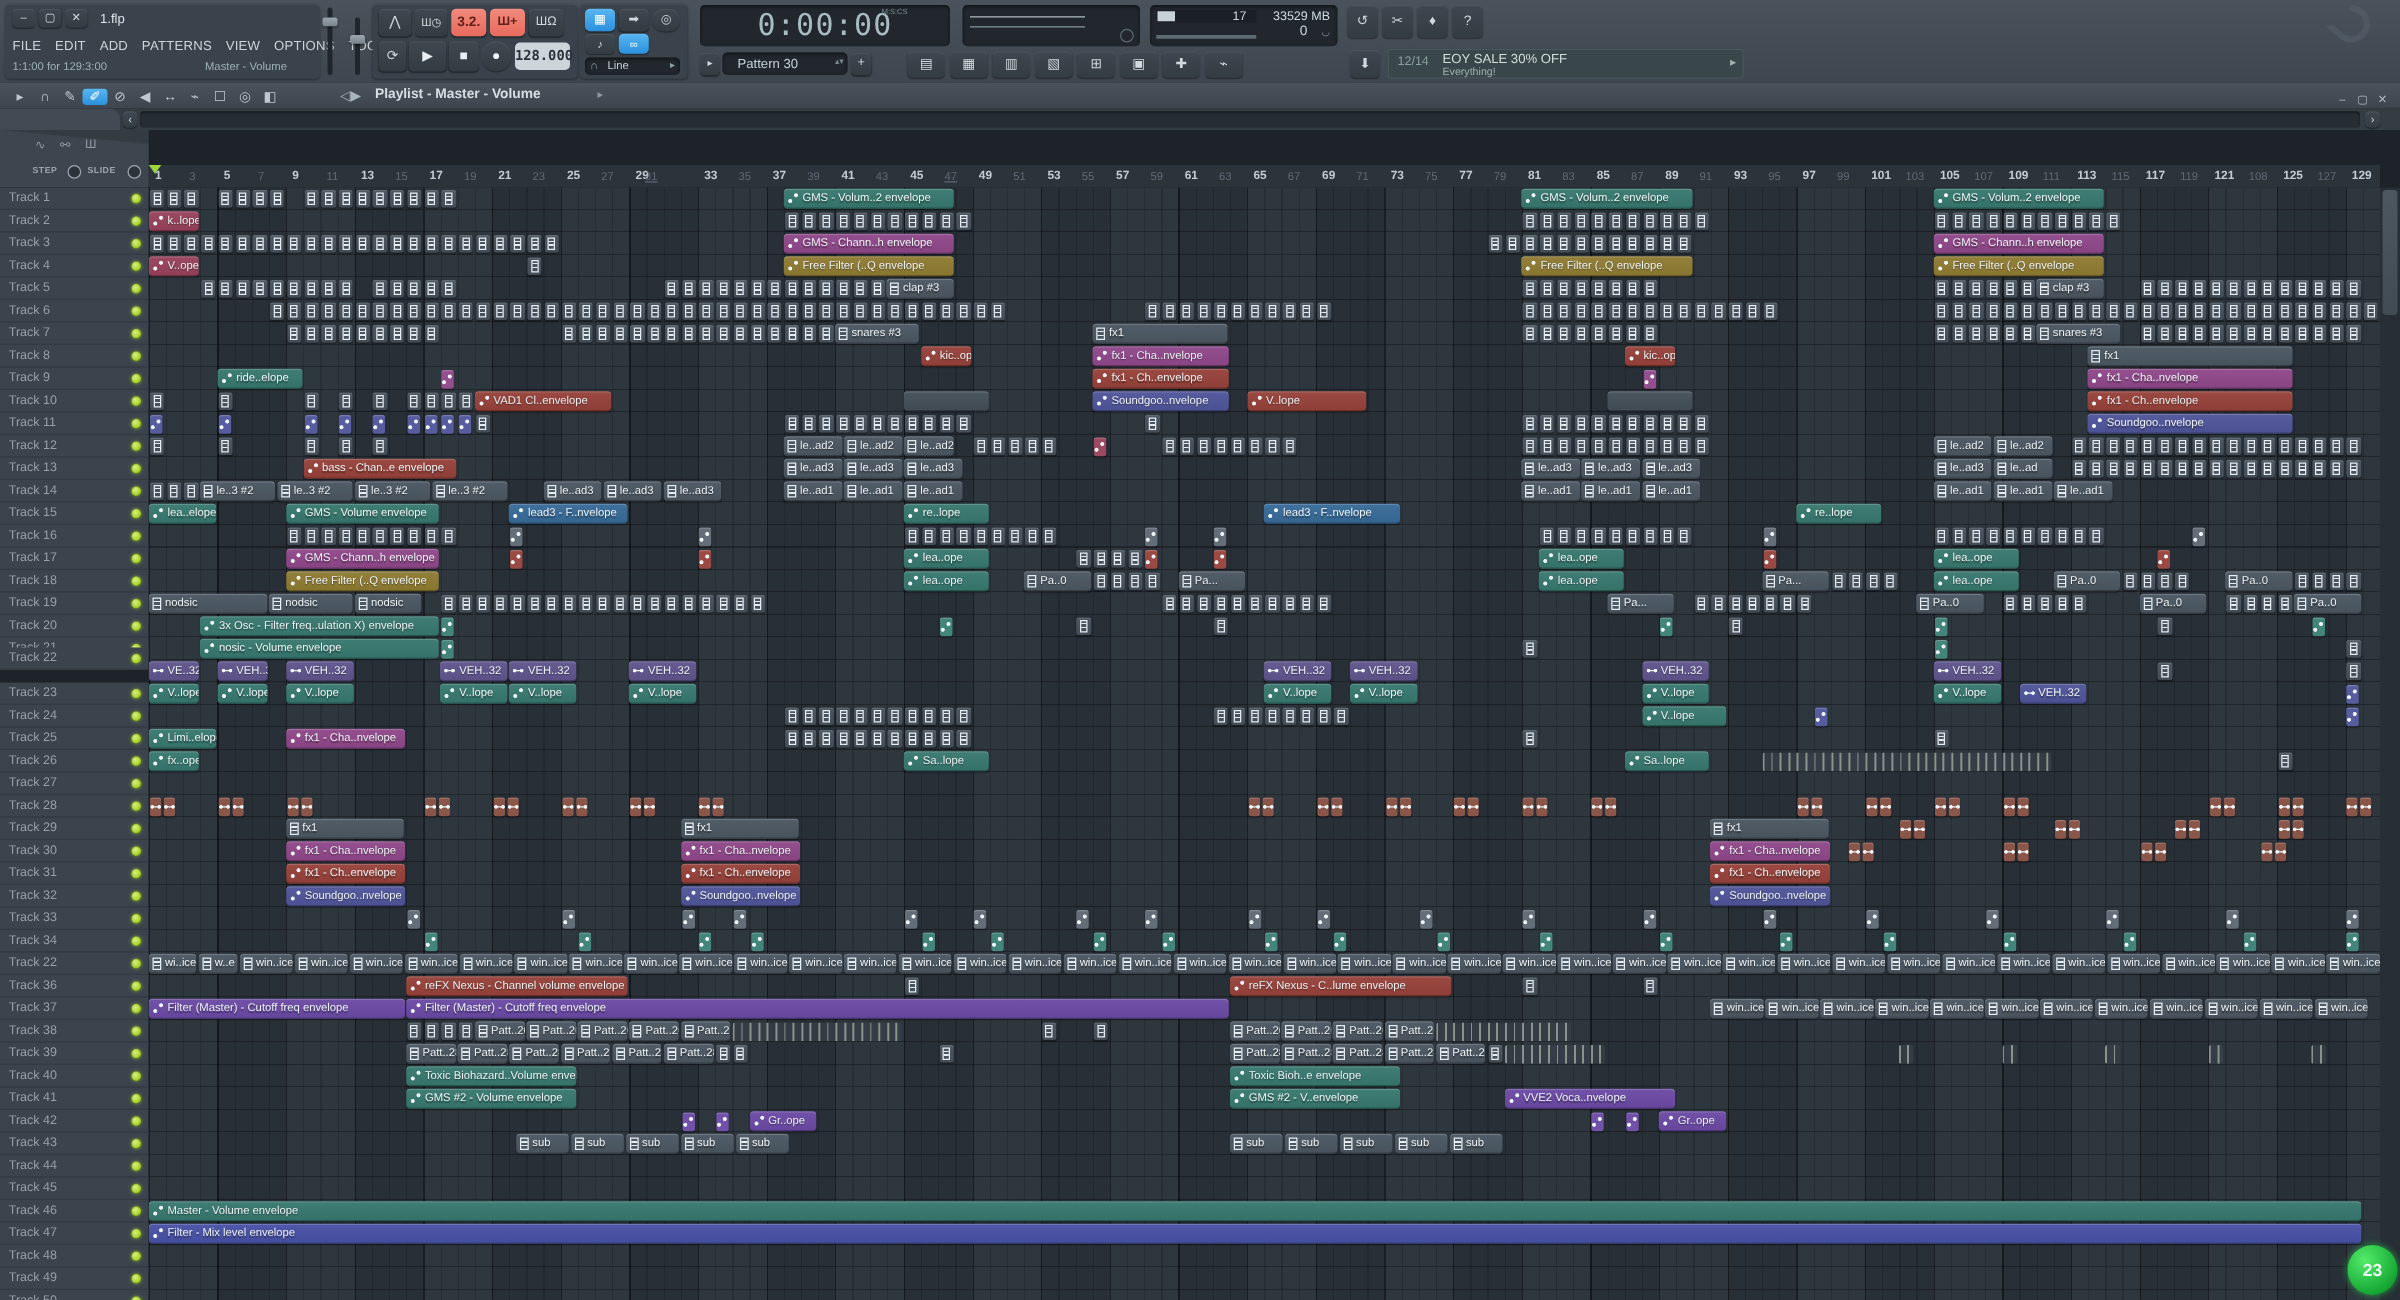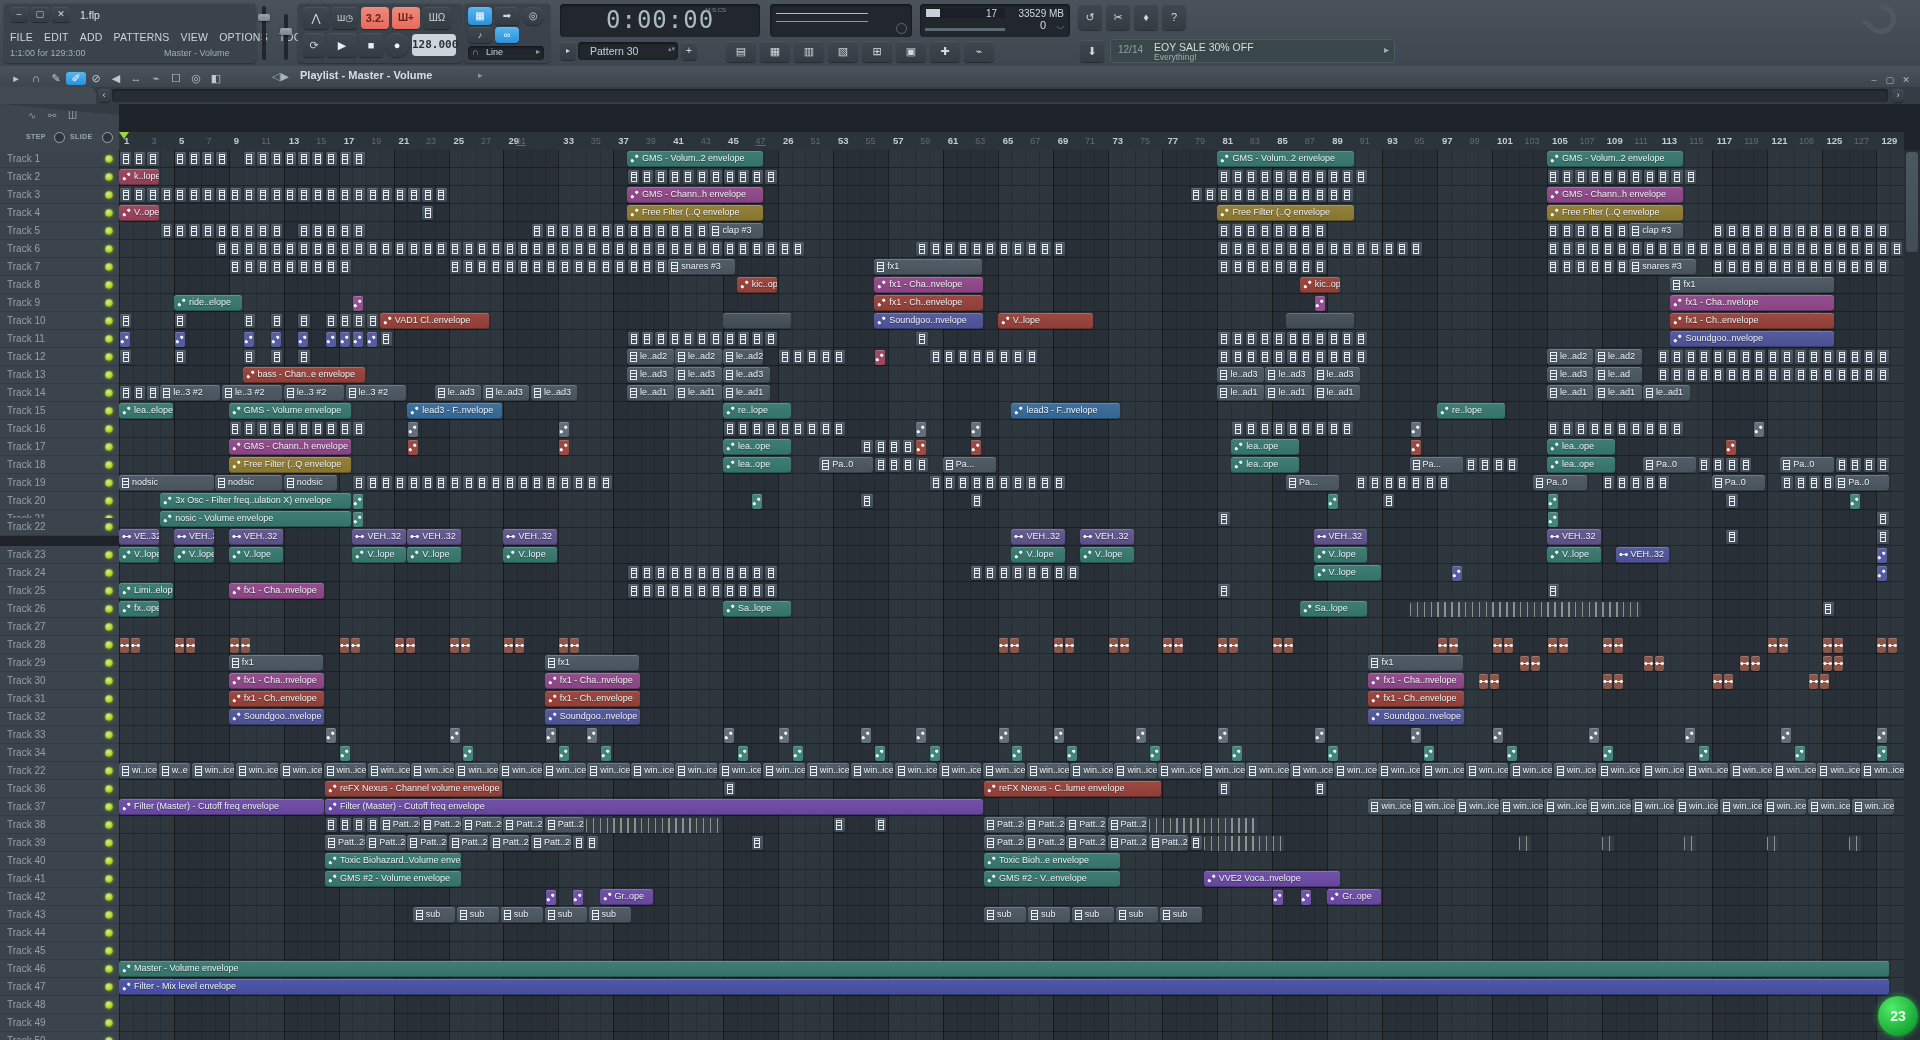--- a/index.html
+++ b/index.html
@@ -241,21 +241,21 @@
     <span class="rnum major" style="left: 389.44px;">29</span>
     <span class="rnum" style="left: 397px; text-decoration: underline;">31</span>
     <span class="rnum major" style="left: 444.36px;">33</span>
     <span class="rnum" style="left: 471.82px;">35</span>
     <span class="rnum major" style="left: 499.28px;">37</span>
     <span class="rnum" style="left: 526.74px;">39</span>
     <span class="rnum major" style="left: 554.2px;">41</span>
     <span class="rnum" style="left: 581.66px;">43</span>
     <span class="rnum major" style="left: 609.12px;">45</span>
     <span class="rnum" style="left: 636.58px; text-decoration: underline;">47</span>
-    <span class="rnum major" style="left: 664.04px;">26</span>
+    <span class="rnum major" style="left: 664.04px;">49</span>
     <span class="rnum" style="left: 691.5px;">51</span>
     <span class="rnum major" style="left: 718.96px;">53</span>
     <span class="rnum" style="left: 746.42px;">55</span>
     <span class="rnum major" style="left: 773.88px;">57</span>
     <span class="rnum" style="left: 801.34px;">59</span>
     <span class="rnum major" style="left: 828.8px;">61</span>
     <span class="rnum" style="left: 856.26px;">63</span>
     <span class="rnum major" style="left: 883.72px;">65</span>
     <span class="rnum" style="left: 911.18px;">67</span>
     <span class="rnum major" style="left: 938.64px;">69</span>

